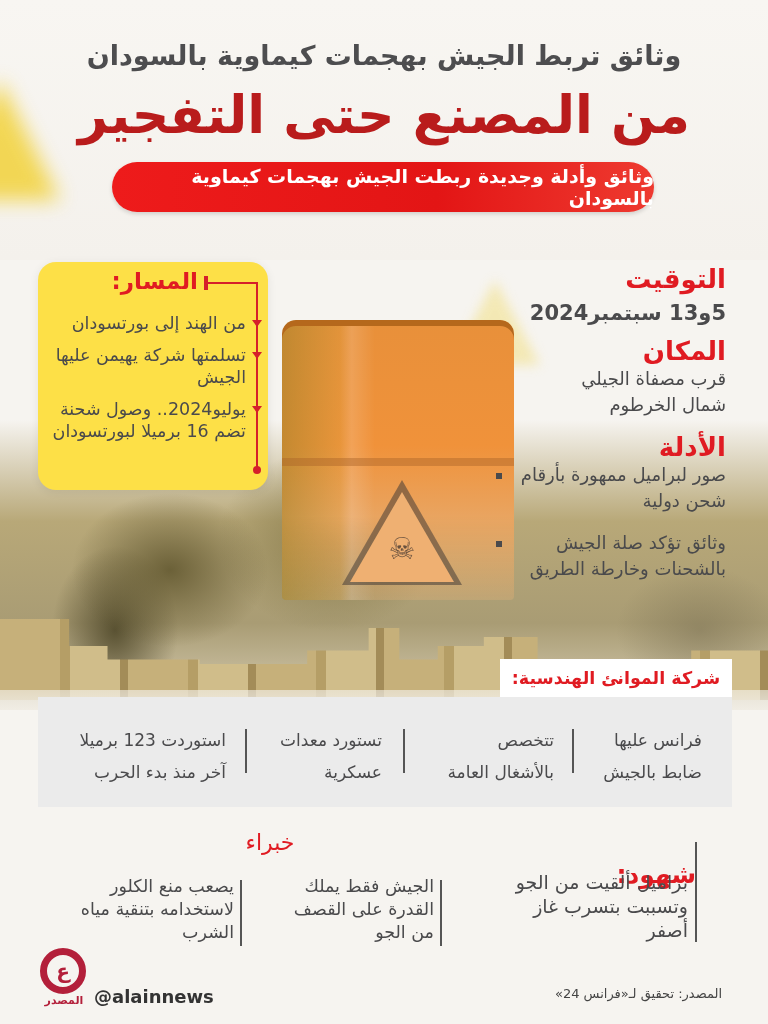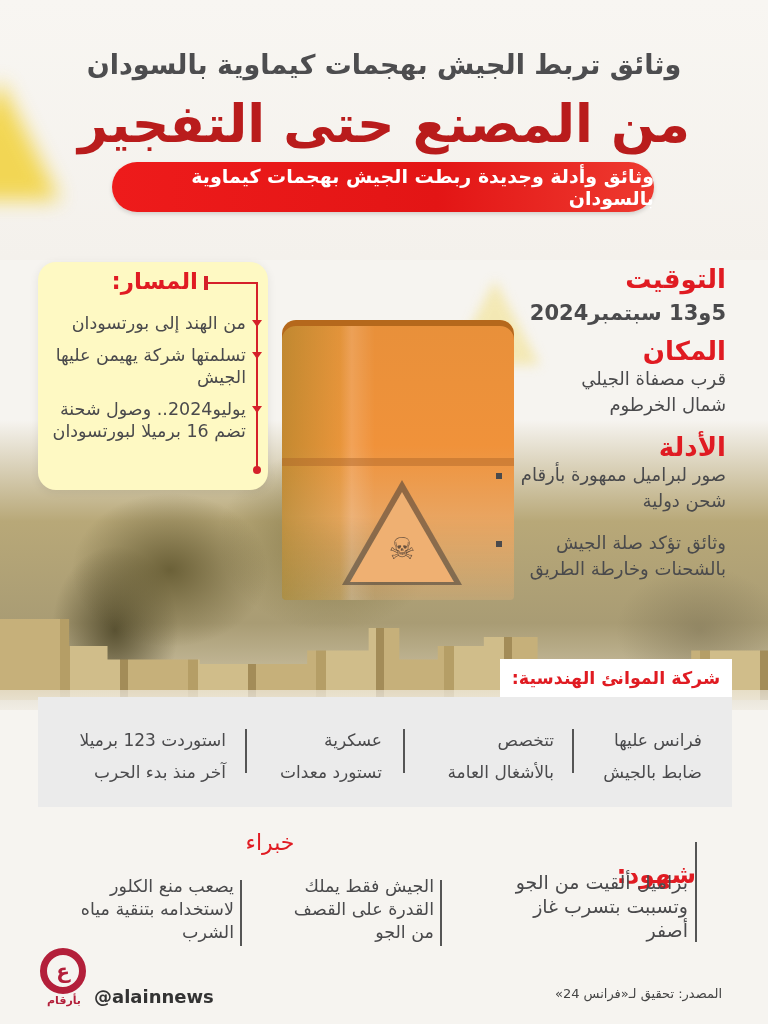--- a/index.html
+++ b/index.html
@@ -71,41 +71,41 @@
       linear-gradient(180deg, rgba(0,0,0,0) 0, rgba(0,0,0,0) 100%),
       repeating-linear-gradient(90deg, #c6b07a 0 60px, #b59e66 60px 70px, #d0bd8a 70px 120px, #a38c58 120px 128px);
     clip-path: polygon(0 10%, 9% 10%, 9% 40%, 14% 40%, 14% 55%, 26% 55%, 26% 60%, 40% 60%, 40% 45%, 48% 45%, 48% 20%, 52% 20%, 52% 55%, 57% 55%, 57% 40%, 63% 40%, 63% 30%, 70% 30%, 70% 55%, 90% 55%, 90% 45%, 100% 45%, 100% 100%, 0 100%);
   }
   .fade-bottom {
     position: absolute; left: 0; top: 690px; width: 768px; height: 334px;
     background: linear-gradient(180deg, rgba(246,244,240,0.6) 0%, #f6f4f0 12%, #f6f4f0 100%);
   }
 
   
-  .header { position: absolute; left: 0; top: 45px; width: 768px; text-align: center; }
+  .header { position: absolute; left: 0; top: 36px; width: 768px; text-align: center; }
   .kicker {
     font-size: 27px; font-weight: bold; color: #4d4d4f; line-height: 40px;
   }
   .headline {
     margin-top: 8px;
     font-size: 52px; font-weight: bold; color: #b91c1c; line-height: 62px;
   }
   .subpill {
     position: absolute; left: 112px; top: 162px; width: 542px; height: 50px;
     border-radius: 25px;
     background: linear-gradient(90deg, #ee1b1b 0%, #e31515 60%, #ee3a30 100%);
     color: #ffffff; font-size: 19px; font-weight: bold;
     display: flex; align-items: center; justify-content: center;
     box-shadow: 0 2px 4px rgba(0,0,0,0.15);
   }
 
   
   .route-card {
     position: absolute; left: 38px; top: 262px; width: 230px; height: 228px;
-    background: #fef9c3; border-radius: 18px;
+    background: #fde047; border-radius: 18px;
     box-shadow: 0 2px 10px rgba(0,0,0,0.08);
   }
   .route-title {
     position: absolute; right: 70px; top: 6px;
     color: #e01b22; font-size: 23px; font-weight: bold;
   }
   .route-line-h {
     position: absolute; left: 168px; top: 20px; width: 52px; height: 2px; background: #d5202a;
   }
   .route-line-cap {
@@ -242,22 +242,22 @@
     <div>فرانس عليها</div>
     <div>ضابط بالجيش</div>
   </div>
   <div class="company-divider" style="left:534px"></div>
   <div class="company-col" style="right:178px;width:140px">
     <div>تتخصص</div>
     <div>بالأشغال العامة</div>
   </div>
   <div class="company-divider" style="left:365px"></div>
   <div class="company-col" style="right:350px;width:130px">
+    <div>تستورد معدات</div>
     <div>عسكرية</div>
-    <div>تستورد معدات</div>
   </div>
   <div class="company-divider" style="left:207px"></div>
   <div class="company-col" style="right:506px;width:170px">
     <div>استوردت 123 برميلا</div>
     <div>آخر منذ بدء الحرب</div>
   </div>
 </div>
 
 <div class="witness-title rtl">شهود:</div>
 <div class="witness-bar"></div>
@@ -265,15 +265,15 @@
 
 <div class="experts-title rtl">خبراء</div>
 <div class="expert-bar" style="left:440px"></div>
 <div class="expert-col rtl" style="right:334px;width:168px">الجيش فقط يملك القدرة على القصف من الجو</div>
 <div class="expert-bar" style="left:240px"></div>
 <div class="expert-col rtl" style="right:534px;width:158px">يصعب منع الكلور لاستخدامه بتنقية مياه الشرب</div>
 
 <div class="logo">
   <span>ع</span>
 </div>
-<div class="logo-word rtl">بأرقام</div>
+<div class="logo-word rtl">المصدر</div>
 <div class="handle">@alainnews</div>
 <div class="source">المصدر: تحقيق لـ«فرانس 24»</div>
 
 </body></html>

